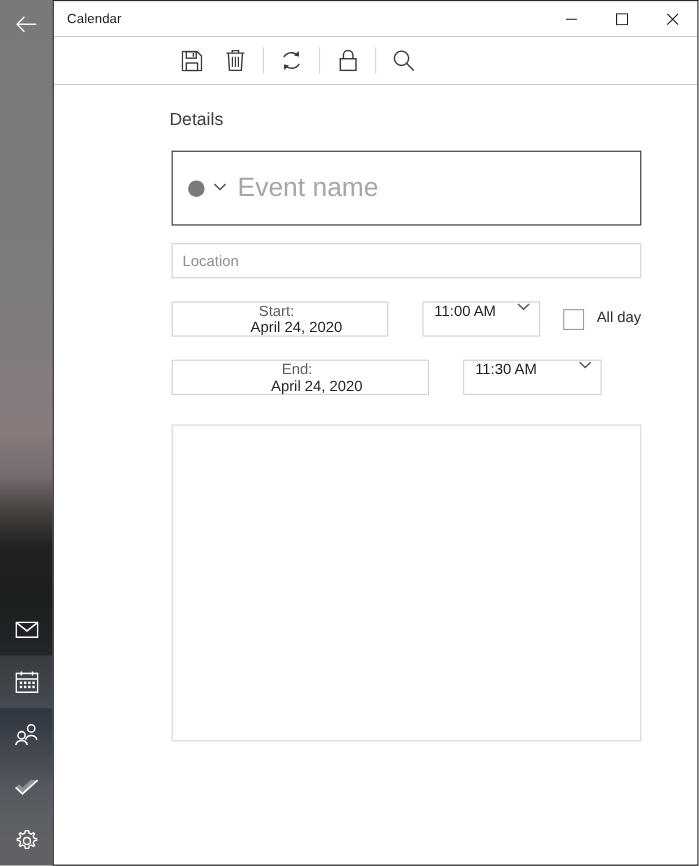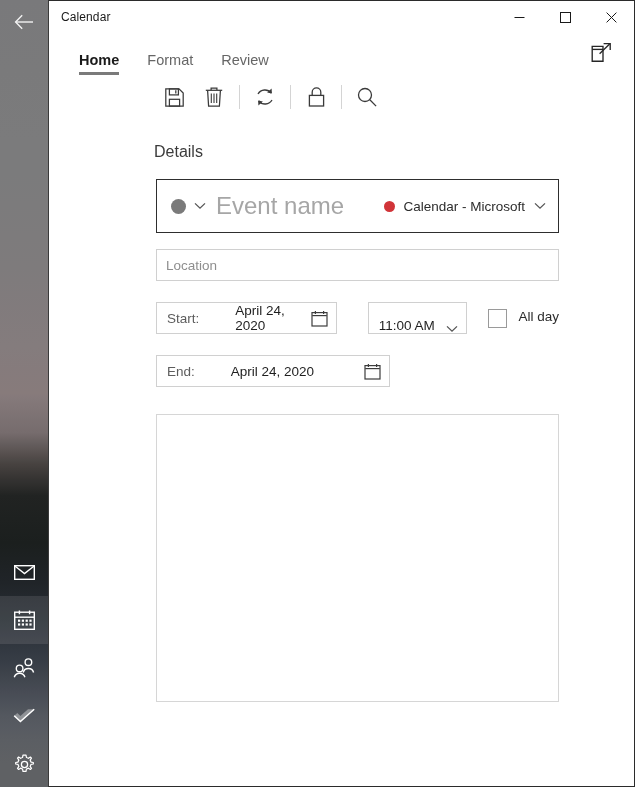--- a/index.html
+++ b/index.html
@@ -193,35 +193,35 @@
   .cmd-sep {
     width: 1px;
     height: 24px;
     background: #d4d4d4;
     margin: 0 8px 0 2px;
   }
 
   
   .body {
     flex: 1;
-    padding: 0 75px 0 107px;
+    padding: 0 51px 0 107px;
     background: #ffffff;
   }
 
   .section-title {
     font-size: 16px;
     color: #3b3b3b;
     margin-top: 24px;
     margin-bottom: 18px;
     margin-left: -2px;
   }
 
   
   .event-row {
-    height: 54px;
+    height: 68px;
     border: 1px solid #2e2e2e;
     display: flex;
     align-items: center;
     padding: 0 12px 0 14px;
     background: #ffffff;
   }
   .color-dot {
     width: 15px; height: 15px;
     border-radius: 50%;
     background: #7a7a7a;
@@ -291,39 +291,40 @@
   }
   .date-box {
     width: 234px;
     height: 32px;
     border: 1px solid #d0d0d0;
     display: flex;
     align-items: center;
     padding: 0 8px 0 10px;
     cursor: pointer;
     background: #fff;
+    flex-direction: column;
   }
   .date-label {
     font-size: 13.5px;
     color: #5d5d5d;
     margin-right: 8px;
   }
   .date-value {
     font-size: 13.5px;
     color: #1f1f1f;
     flex: 1;
     margin-left: 28px;
   }
   .time-box {
     width: 126px;
     height: 32px;
     border: 1px solid #d0d0d0;
     margin-left: 31px;
     display: flex;
-    align-items: flex-end;
+    align-items: flex-start;
     padding: 0 8px 0 10px;
     cursor: pointer;
     background: #fff;
   }
   .time-value {
     font-size: 13.5px;
     color: #1f1f1f;
     flex: 1;
   }
   .allday-wrap {
@@ -448,41 +449,20 @@
           </svg>
         </div>
         <div class="cap-btn close">
           <svg width="11" height="11" viewBox="0 0 11 11">
             <path d="M0.6 0.6 L10.4 10.4 M10.4 0.6 L0.6 10.4" stroke="#1a1a1a" stroke-width="1"></path>
           </svg>
         </div>
       </div>
     </div>
 
-    <div class="ribbon">
-      <div class="tab active">
-        <span>Home</span>
-        <span class="tab-underline"></span>
-      </div>
-      <div class="tab">
-        <span>Format</span>
-      </div>
-      <div class="tab">
-        <span>Review</span>
-      </div>
-
-      <div class="popout-btn">
-        <svg width="21" height="21" viewBox="0 0 21 21">
-          <path d="M1.2 4.4 H12.0 V19.2 H1.2 Z" fill="none" stroke="#262626" stroke-width="1.35"></path>
-          <path d="M1.2 7.4 H12.0" stroke="#262626" stroke-width="1.35"></path>
-          <path d="M8.6 11.8 L18.6 2.0" stroke="#262626" stroke-width="1.35"></path>
-          <path d="M12.6 1.6 H19.2 V8.1" fill="none" stroke="#262626" stroke-width="1.35"></path>
-        </svg>
-      </div>
-    </div>
 
     <div class="cmdbar">
 
       <div class="cmd-btn">
         <svg width="19" height="19" viewBox="0 0 19 19">
           <path d="M0.8 0.8 H14.0 L18.2 5.0 V18.2 H0.8 Z" fill="none" stroke="#3a3a3a" stroke-width="1.25"></path>
           <rect x="4.4" y="0.9" width="9.0" height="6.0" fill="none" stroke="#3a3a3a" stroke-width="1.25"></rect>
           <rect x="4.4" y="11.3" width="10.2" height="6.8" fill="none" stroke="#3a3a3a" stroke-width="1.25"></rect>
           <path d="M10.8 2.2 V5.6" stroke="#3a3a3a" stroke-width="1.25"></path>
         </svg>
@@ -533,29 +513,20 @@
       <div class="section-title">Details</div>
 
       <div class="event-row">
         <span class="color-dot" style="background: rgb(122, 122, 122);"></span>
         <span class="chev">
           <svg width="12" height="8" viewBox="0 0 12 8">
             <path d="M1 1.4 L6 6.2 L11 1.4" fill="none" stroke="#555555" stroke-width="1.3"></path>
           </svg>
         </span>
         <input class="event-name-input" type="text" placeholder="Event name" style="">
-        <span class="cal-picker">
-          <span class="cal-dot" style="background: rgb(209, 52, 56);"></span>
-          <span class="cal-label">Calendar - Microsoft</span>
-          <span class="chev" style="margin-right:0;margin-left:9px;">
-            <svg width="12" height="8" viewBox="0 0 12 8">
-              <path d="M1 1.4 L6 6.2 L11 1.4" fill="none" stroke="#555555" stroke-width="1.3"></path>
-            </svg>
-          </span>
-        </span>
       </div>
 
       <div class="location-field">
         <input class="location-input" type="text" placeholder="Location" style="">
       </div>
 
       <div class="dt-row">
         <div class="date-box">
           <span class="date-label">Start:</span>
           <span class="date-value">April 24, 2020</span>
@@ -580,20 +551,26 @@
       <div class="dt-row">
         <div class="date-box">
           <span class="date-label">End:</span>
           <span class="date-value">April 24, 2020</span>
           <svg width="17" height="17" viewBox="0 0 17 17">
             <rect x="1.0" y="2.6" width="15.0" height="13.4" fill="none" stroke="#3c3c3c" stroke-width="1.2"></rect>
             <path d="M1.2 5.6 H15.8" stroke="#3c3c3c" stroke-width="1.2"></path>
             <path d="M4.4 1.0 V4.0 M12.6 1.0 V4.0" stroke="#3c3c3c" stroke-width="1.2"></path>
           </svg>
         </div>
+        <div class="time-box">
+          <span class="time-value">11:30 AM</span>
+          <svg width="12" height="8" viewBox="0 0 12 8">
+            <path d="M1 1.4 L6 6.2 L11 1.4" fill="none" stroke="#555555" stroke-width="1.3"></path>
+          </svg>
+        </div>
       </div>
 
       <textarea class="note-area" placeholder="" style=""></textarea>
 
     </div>
 
   </div>
 </div>
 
 </body></html>

